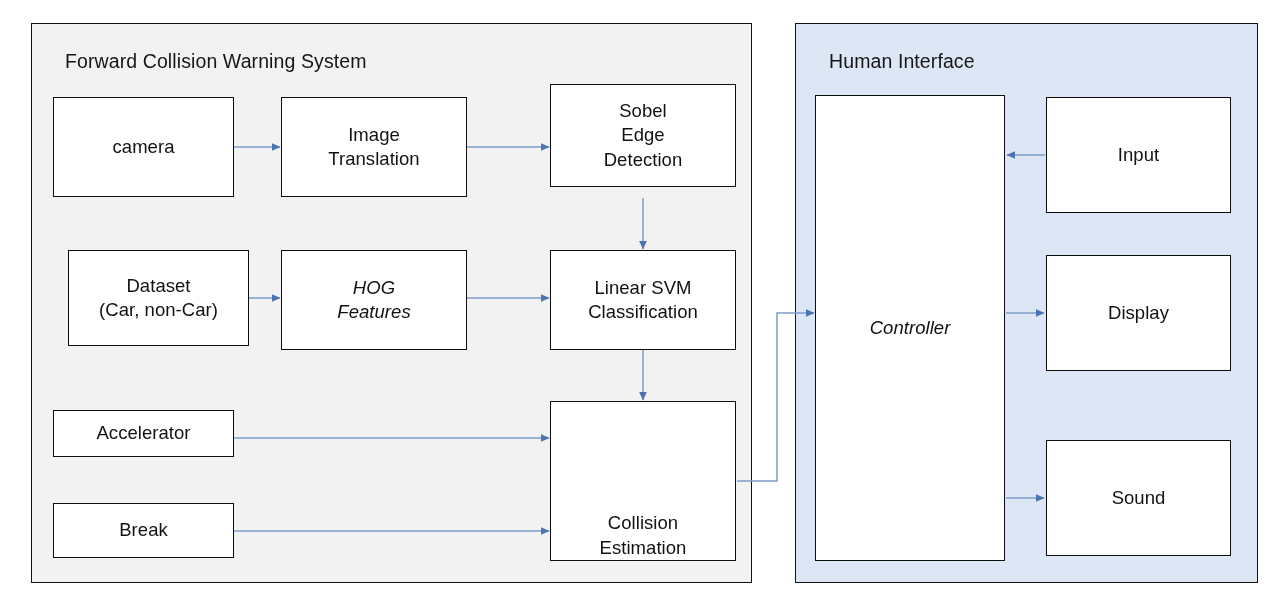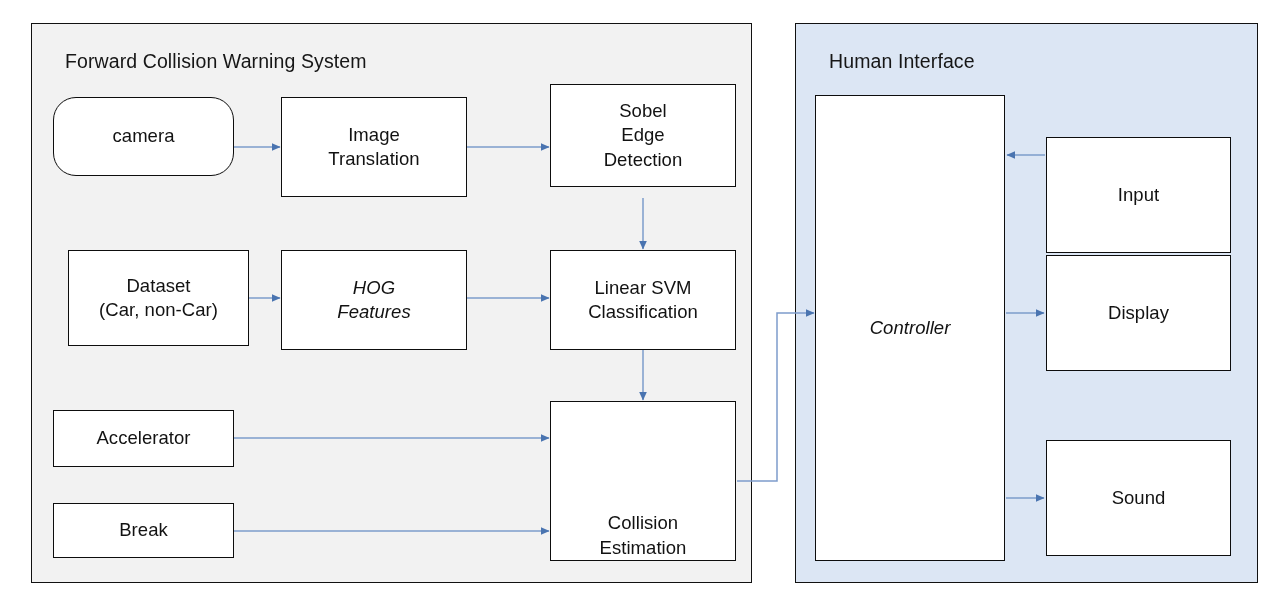--- a/index.html
+++ b/index.html
@@ -55,33 +55,33 @@
     justify-content: center;
     text-align: center;
     font-size: 18.5px;
     color: #121212;
     line-height: 1.32;
     white-space: pre-line;
     letter-spacing: 0.05px;
   }
 
   
-  #node-camera      { left: 53px;  top: 97px;  width: 181px; height: 79px; border-radius: 23px; }
+  #node-camera      { left: 53px;  top: 97px;  width: 181px; height: 100px; }
   #node-imgtrans    { left: 281px; top: 97px;  width: 186px; height: 100px; }
   #node-sobel       { left: 550px; top: 84px;  width: 186px; height: 103px; }
   #node-dataset     { left: 53px;  top: 250px; width: 181px; height: 96px; margin-left: 15px;  }
   #node-hog         { left: 281px; top: 250px; width: 186px; height: 100px; font-style: italic; }
   #node-svm         { left: 550px; top: 250px; width: 186px; height: 100px; }
-  #node-accel       { left: 53px;  top: 410px; width: 181px; height: 57px;  }
+  #node-accel       { left: 53px;  top: 410px; width: 181px; height: 47px;  }
   #node-break       { left: 53px;  top: 503px; width: 181px; height: 55px;  }
   #node-collision   { left: 550px; top: 401px; width: 186px; height: 160px; align-items: flex-end; }
 
   
   #node-controller  { left: 815px;  top: 95px; width: 190px; height: 466px; font-style: italic; }
-  #node-input       { left: 1046px; top: 97px;  width: 185px; height: 116px; margin-top: 40px; }
+  #node-input       { left: 1046px; top: 97px;  width: 185px; height: 116px; }
   #node-display     { left: 1046px; top: 255px; width: 185px; height: 116px; }
   #node-sound       { left: 1046px; top: 440px; width: 185px; height: 116px; }
 
   .edge-layer {
     position: absolute;
     left: 0; top: 0;
     width: 1280px; height: 610px;
     pointer-events: none;
   }
 </style>

